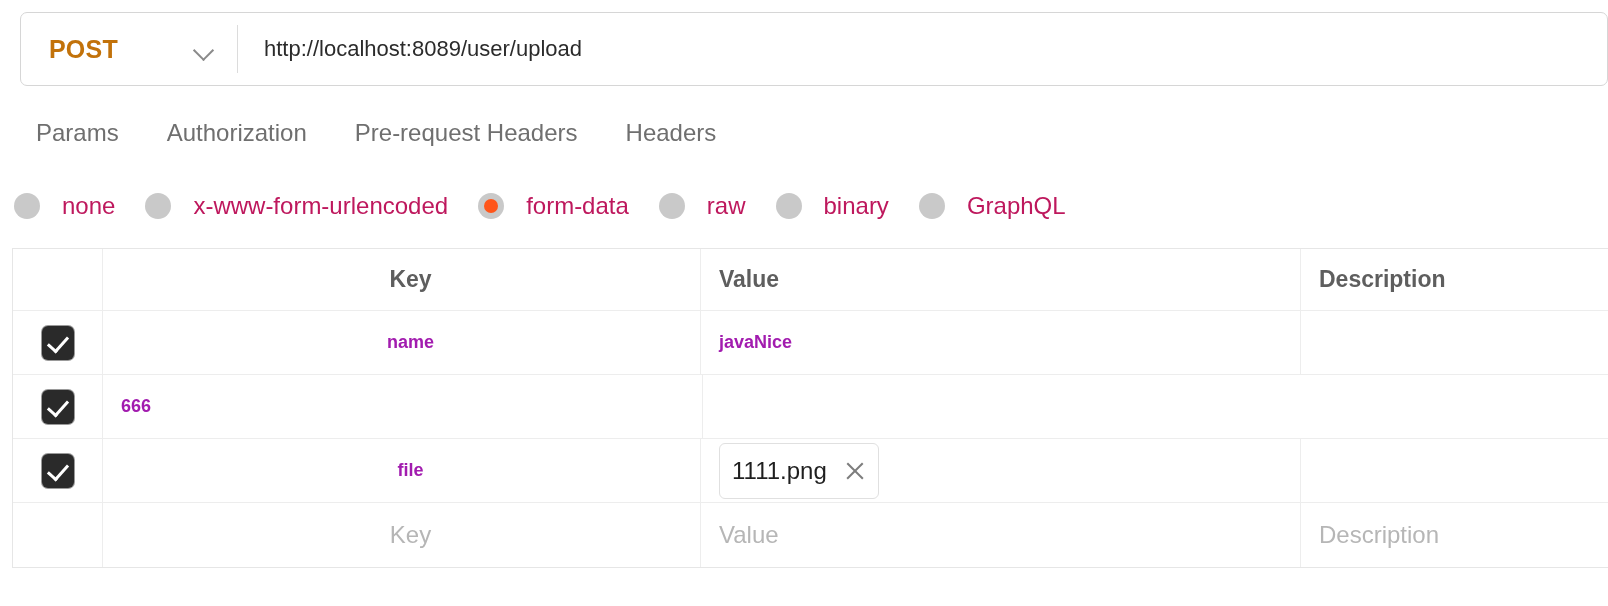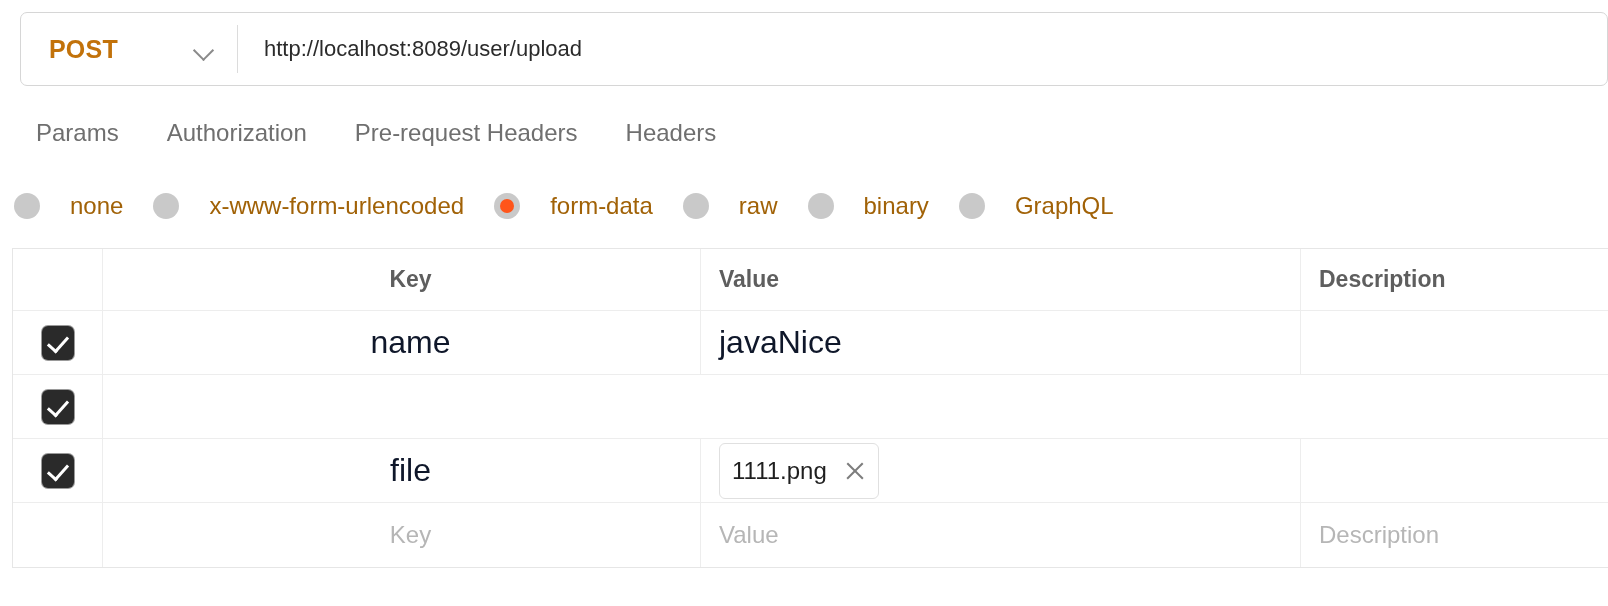--- a/index.html
+++ b/index.html
@@ -69,39 +69,39 @@
     display: flex; align-items: center; margin-right: 30px; cursor: pointer;
   }
   .radio-opt .dot {
     width: 26px; height: 26px; border-radius: 50%;
     background: #C9C9C9; display: flex; align-items: center; justify-content: center;
     flex: none;
   }
   .radio-opt.sel .dot::after {
     content:""; width: 14px; height: 14px; border-radius: 50%; background: #FF551A;
   }
-  .radio-opt .txt { margin-left: 30px; font-size: 24px; color: #a16207; white-space: nowrap; }
+  .radio-opt .txt { margin-left: 22px; font-size: 24px; color: #be185d; white-space: nowrap; }
 
   
   .tbl {
     position: absolute; left: 12px; top: 248px;
     width: 1610px; border-top: 1px solid #e6e6e6; border-left: 1px solid #e6e6e6;
     border-bottom: 1px solid #e6e6e6;
   }
   .trow { display: flex; height: 64px; border-bottom: 1px solid #ededed; }
   .trow:last-child { border-bottom: none; }
   .trow.head { height: 62px; }
   .cell { display: flex; align-items: center; border-right: 1px solid #ededed; }
   .c-chk  { width: 90px; justify-content: center; }
   .c-key  { width: 598px; padding-left: 18px; justify-content: center; }
   .c-val  { width: 600px; padding-left: 18px; }
   .c-desc { width: 320px; padding-left: 18px; border-right: none; }
 
   .hdr-txt { font-size: 23px; color: #5e5e5e; font-weight: bold; }
-  .cell-txt { font-size: 32px; color: #0f172a; }
+  .cell-txt { font-size: 18px; color: #a21caf; font-weight: bold; }
   .ph-txt { font-size: 24px; color: #b6b6b6; }
 
   .chk {
     width: 32px; height: 34px; border-radius: 6px; background: #2a2a2a;
     box-shadow: 0 0 0 1px #9a9a9a; position: relative; cursor: pointer; flex: none;
   }
   .chk::after {
     content:""; position:absolute; left: 10px; top: 6px;
     width: 9px; height: 17px;
     border-right: 3.5px solid #fff; border-bottom: 3.5px solid #fff;
@@ -207,20 +207,23 @@
       </div>
       <div class="cell c-desc">
         <span class="cell-txt"></span>
       </div>
     </div>
 
     <div class="trow">
       <div class="cell c-chk">
         <span class="chk"></span>
       </div>
+      <div class="cell c-val">
+        <span class="cell-txt">666</span>
+      </div>
       <div class="cell c-desc">
         <span class="cell-txt"></span>
       </div>
     </div>
 
     <div class="trow">
       <div class="cell c-chk">
         <span class="chk"></span>
       </div>
       <div class="cell c-key">

